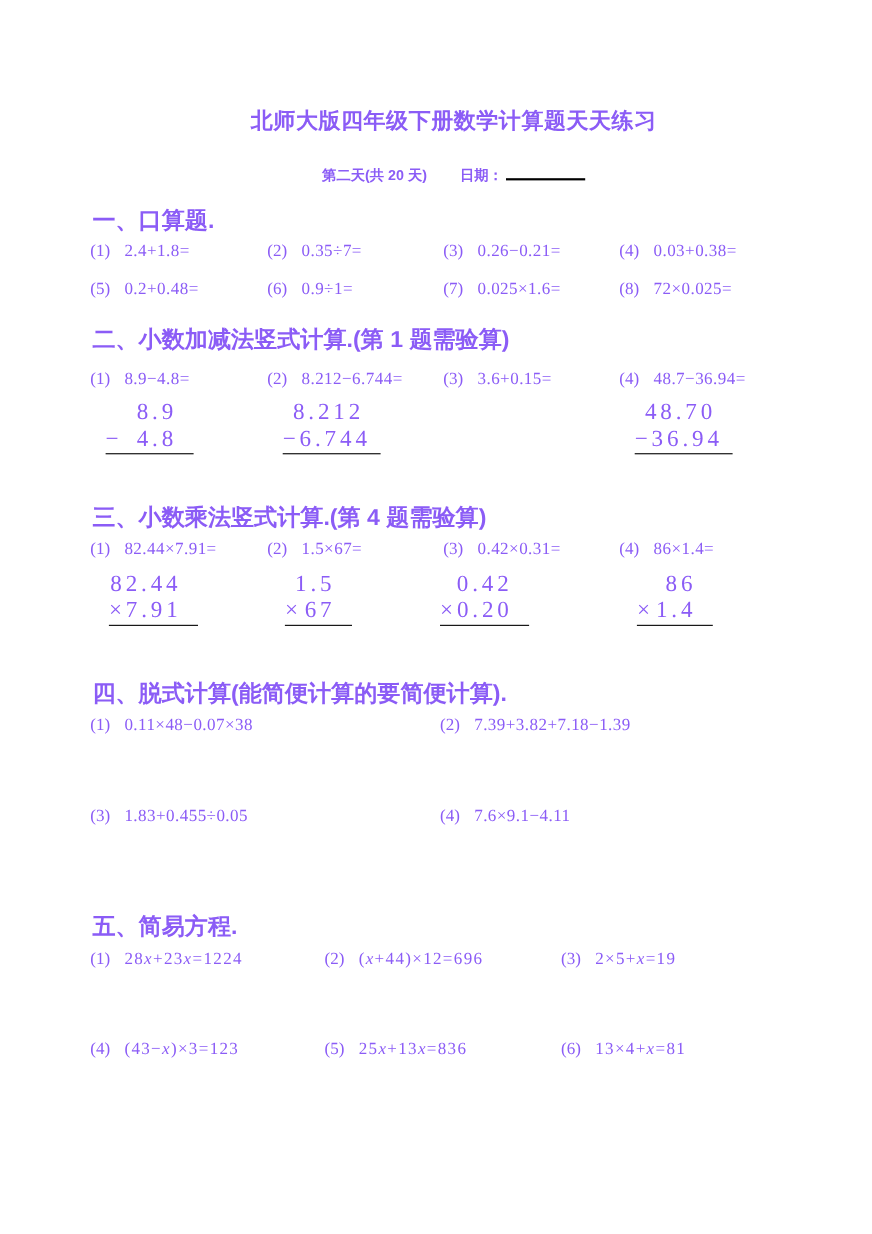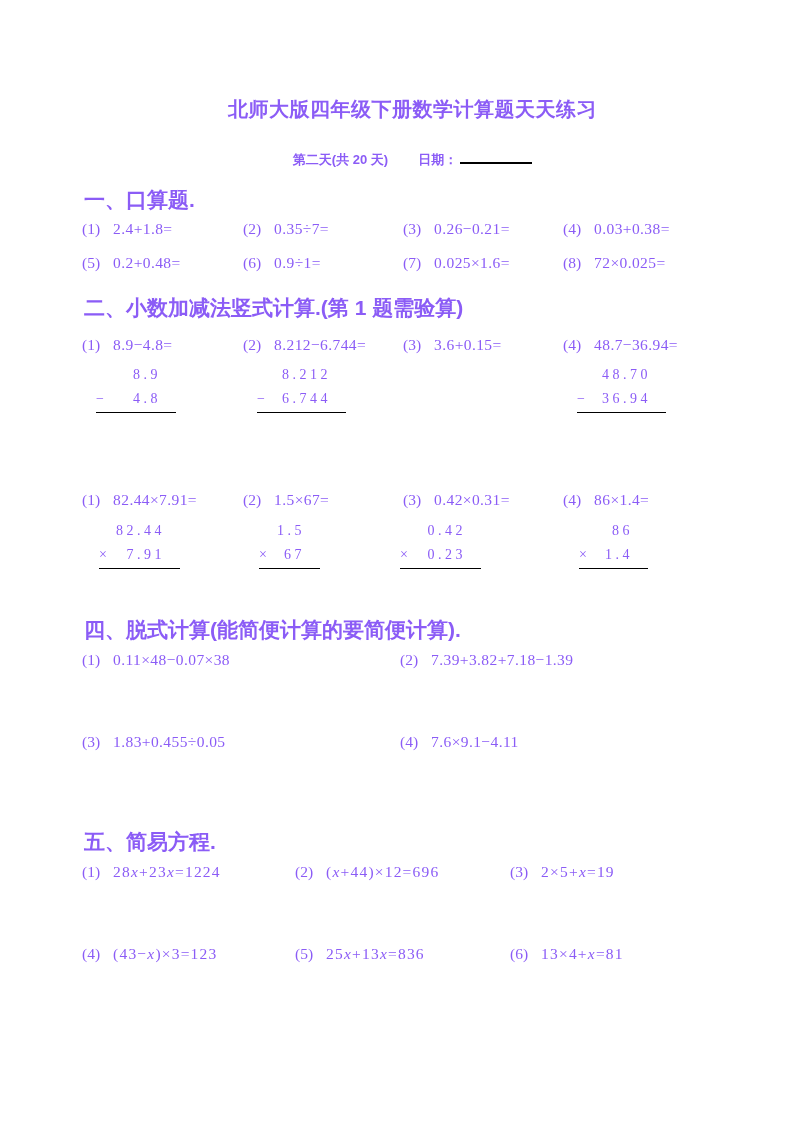--- a/index.html
+++ b/index.html
@@ -38,21 +38,21 @@
     position:absolute;left:82px;right:40px;
     display:flex;font-size:15.5px;white-space:nowrap;
   }
   .cell{flex:none;display:flex;align-items:baseline;}
   .c4-1{width:161px;} .c4-2{width:160px;} .c4-3{width:160px;} .c4-4{width:auto;}
   .c2-1{width:318px;} .c2-2{width:auto;}
   .c3-1{width:213px;} .c3-2{width:215px;} .c3-3{width:auto;}
   .no{flex:none;}
   .expr{margin-left:13px;letter-spacing:0.4px;}
   .expr.eq{letter-spacing:1.2px;}
-  .stack{position:absolute;font-size:14px;}
+  .stack{position:absolute;font-size:21px;}
   .s-top{
     text-align:right;padding-right:15px;
     letter-spacing:3.5px;line-height:25px;
   }
   .s-bot{
     display:flex;justify-content:space-between;align-items:baseline;
     padding-right:15px;padding-bottom:2px;
     letter-spacing:3.5px;line-height:23px;
     border-bottom:1.6px solid #000;
   }
@@ -156,20 +156,21 @@
       </div>
   </div>
   <div class="stack st2-3">
     <div class="s-top">48.70</div>
     <div class="s-bot">
         <span>−</span>
         <span>36.94</span>
       </div>
   </div>
 
+  <div class="sec-h" style="top:456px;">三、小数乘法竖式计算.(第 4 题需验算)</div>
   <div class="row" style="top:491px;">
     <div class="cell c4-1">
         <span class="no">(1)</span>
         <span class="expr">82.44×7.91=</span>
       </div>
     <div class="cell c4-2">
         <span class="no">(2)</span>
         <span class="expr">1.5×67=</span>
       </div>
     <div class="cell c4-3">
@@ -192,21 +193,21 @@
     <div class="s-top">1.5</div>
     <div class="s-bot">
         <span>×</span>
         <span>67</span>
       </div>
   </div>
   <div class="stack st3-2">
     <div class="s-top">0.42</div>
     <div class="s-bot">
         <span>×</span>
-        <span>0.23</span>
+        <span>0.20</span>
       </div>
   </div>
   <div class="stack st3-3">
     <div class="s-top">86</div>
     <div class="s-bot">
         <span>×</span>
         <span>1.4</span>
       </div>
   </div>
 

